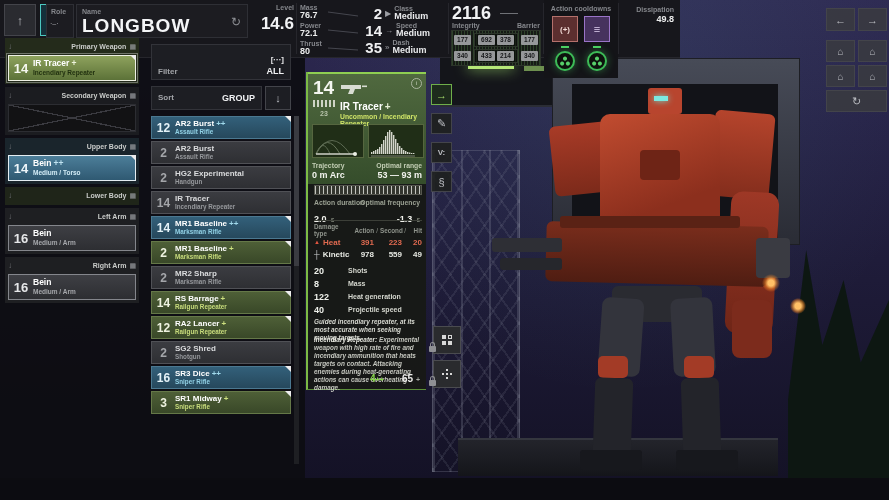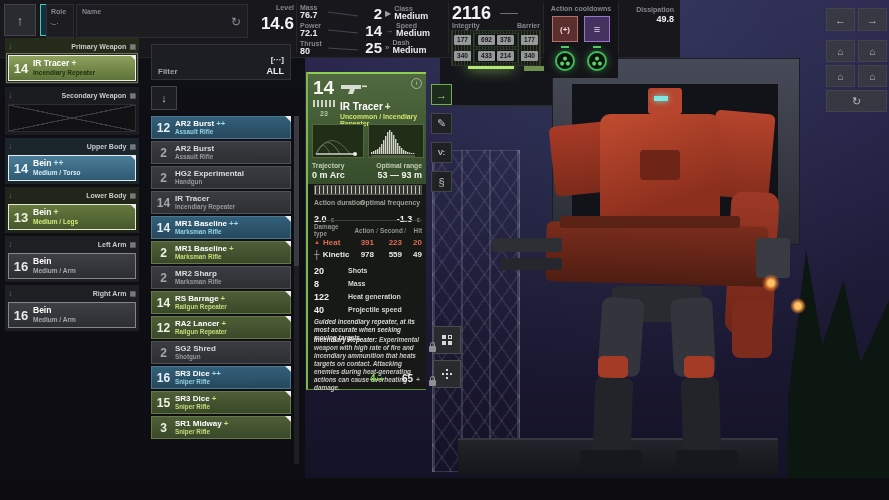--- a/index.html
+++ b/index.html
@@ -168,20 +168,21 @@
         <rect x="7" y="6.5" width="2.6" height="8.5" rx="1" transform="rotate(25 8 11)"></rect>
       </svg>
     </div>
 
     <div class="abs" style="left:46px;top:4px;width:26px;height:32px;border:1px solid #2e2f35;background:#1c1c21">
       <div class="lbl" style="position:absolute;left:4px;top:3px">Role</div>
       <div style="position:absolute;left:3px;top:15px;font-size:7px;color:#9fa1a6">·–·</div>
     </div>
     <div class="abs" style="left:76px;top:4px;width:170px;height:32px;border:1px solid #2e2f35;background:#1c1c21">
       <div class="lbl" style="position:absolute;left:5px;top:3px">Name</div>
+      <div style="position:absolute;left:5px;top:10px;font-size:19px;font-weight:bold;color:#f4f5f7;letter-spacing:1px">LONGBOW</div>
       <div style="position:absolute;right:6px;top:10px;font-size:12px;color:#8d8f94">↻</div>
     </div>
     <div class="abs" style="left:250px;top:4px;width:44px;height:40px;text-align:right">
       <div class="lbl">Level</div>
       <div style="font-size:17px;font-weight:bold;color:#f2f3f5;margin-top:3px">14.6</div>
     </div>
     <div class="abs vsep" style="left:296px"></div>
 
     <div class="abs res" style="left:300px;top:4px">
       <div class="lbl">Mass</div>
@@ -211,21 +212,21 @@
     </div>
     <div class="abs attr" style="left:360px;top:22px">
       <span class="num">14</span>
       <span class="ico">→</span>
       <span>
           <div class="lbl">Speed</div>
         <div class="rate">Medium</div>
         </span>
     </div>
     <div class="abs attr" style="left:360px;top:39px">
-      <span class="num">25</span>
+      <span class="num">35</span>
       <span class="ico">»</span>
       <span>
           <div class="lbl">Dash</div>
         <div class="rate">Medium</div>
         </span>
     </div>
     <div class="abs vsep" style="left:448px"></div>
 
     <div class="abs" style="left:452px;top:3px;font-size:18px;font-weight:bold;color:#f2f3f5">2116</div>
     <div class="abs" style="left:500px;top:13px;width:18px;height:1px;background:#6f7176"></div>
@@ -310,27 +311,20 @@
           </span>
       </div>
     </div>
 
     <div class="slot-card" style="background:rgba(33,40,26,.9)">
       <div class="slot-head">
         <span class="arr">↓</span>
         <span class="t">Lower Body</span>
         <span class="pico">▦</span>
       </div>
-      <div class="slot-item sv-green corner">
-        <span class="lv">13</span>
-        <span>
-            <div class="nm"><span>Bein</span><span class="mod">+</span></div>
-          <div class="sb">Medium / Legs</div>
-          </span>
-      </div>
     </div>
 
     <div class="slot-card" style="background:rgba(32,33,36,.9)">
       <div class="slot-head">
         <span class="arr">↓</span>
         <span class="t">Left Arm</span>
         <span class="pico">▦</span>
       </div>
       <div class="slot-item sv-gray">
         <span class="lv">16</span>
@@ -359,20 +353,24 @@
 
   <div class="browser">
     <div class="fbox">
       <span class="lbl" style="font-size:8px;color:#a2a4a8">Filter</span>
       <span style="text-align:right">
         <div style="font-size:8px;font-weight:bold;color:#e8e9eb">[···]</div>
         <div style="font-size:9px;font-weight:bold;color:#f0f1f3;margin-top:2px">ALL</div>
       </span>
     </div>
     <div class="sortrow">
+      <div class="sbox">
+        <span class="lbl" style="font-size:8px;color:#a2a4a8">Sort</span>
+        <span style="font-size:9px;font-weight:bold;color:#f0f1f3">GROUP</span>
+      </div>
       <div class="btn" style="width:26px;height:24px;font-size:11px;background:#1d1e23">
         <span>↓</span>
       </div>
     </div>
     <div class="list">
       <div class="witem v-blue corner">
         <span class="lv">12</span>
         <span>
             <div class="nm"><span>AR2 Burst</span><span class="mod">++</span></div>
           <div class="sb">Assault Rifle</div>
@@ -438,27 +436,20 @@
         <span class="lv">2</span>
         <span>
             <div class="nm"><span>SG2 Shred</span></div>
           <div class="sb">Shotgun</div>
           </span>
       </div>
       <div class="witem v-blue corner">
         <span class="lv">16</span>
         <span>
             <div class="nm"><span>SR3 Dice</span><span class="mod">++</span></div>
-          <div class="sb">Sniper Rifle</div>
-          </span>
-      </div>
-      <div class="witem v-green corner">
-        <span class="lv">15</span>
-        <span>
-            <div class="nm"><span>SR3 Dice</span><span class="mod">+</span></div>
           <div class="sb">Sniper Rifle</div>
           </span>
       </div>
       <div class="witem v-green corner">
         <span class="lv">3</span>
         <span>
             <div class="nm"><span>SR1 Midway</span><span class="mod">+</span></div>
           <div class="sb">Sniper Rifle</div>
           </span>
       </div>

